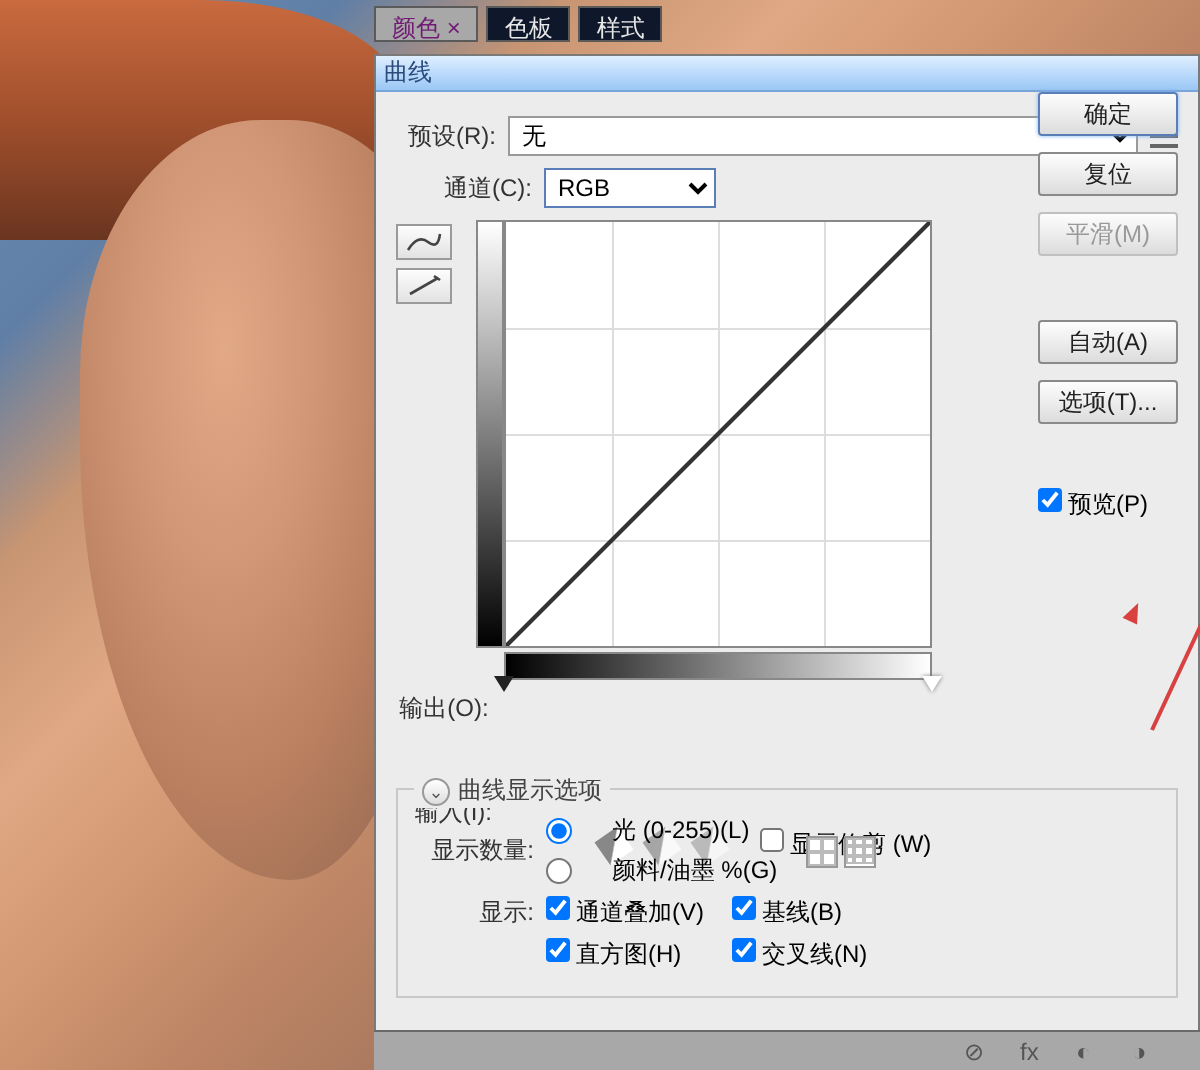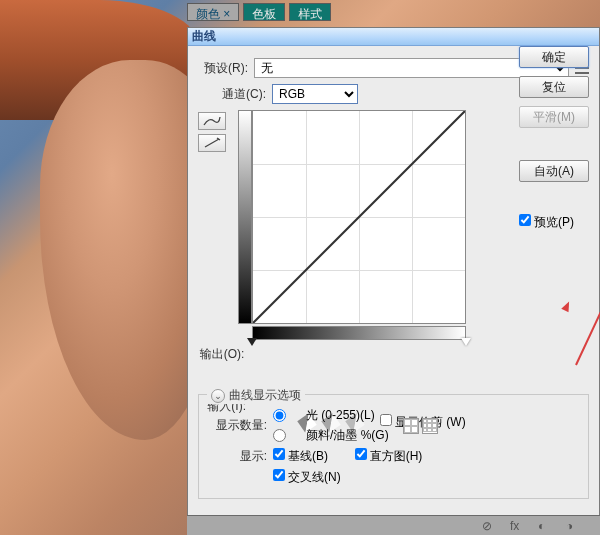--- a/index.html
+++ b/index.html
@@ -2,24 +2,24 @@
 <html><head>
 <meta charset="utf-8">
 <style>
 *{box-sizing:border-box;margin:0;padding:0;font-family:"Microsoft YaHei","SimSun",sans-serif;font-size:12px}
 body{width:600px;height:535px;background:#3a3a3a;position:relative;overflow:hidden}
 .photo-bg{position:absolute;left:0;top:0;width:600px;height:535px;background:linear-gradient(135deg,#6d8eb5 0%,#5f7fa6 15%,#c89572 25%,#e0a884 35%,#d19772 45%,#bc8464 55%,#a8785f 65%,#8f6b5a 75%,#7a5f52 85%,#5a4640 100%)}
 .face-shadow{position:absolute;left:40px;top:60px;width:180px;height:380px;background:radial-gradient(ellipse at 40% 30%,#e2a987 0%,#d09675 30%,#b97f5f 60%,#8c6350 100%);border-radius:60% 50% 50% 70%/40% 30% 60% 70%}
 .hair{position:absolute;left:0;top:0;width:200px;height:120px;background:linear-gradient(180deg,#c96a3f 0%,#a04f2c 50%,#6a3520 100%);border-radius:0 50% 30% 0/0 40% 20% 0}
 .close-icon{position:absolute;right:3px;top:27px;width:20px;height:18px;background:#c75050;color:#fff;text-align:center;line-height:18px;font-weight:bold;border:1px solid #a03030;cursor:pointer}
 .toptab-row{position:absolute;left:187px;top:3px;height:20px;display:flex;gap:4px}
-.toptab-row .ttab{background:#0f766e;color:#e8e8e8;padding:2px 8px;height:18px;border:1px solid #5a5a5a}
-.toptab-row .ttab.active{background:#a8a8a8;color:#0c4a6e}
+.toptab-row .ttab{background:#0f172a;color:#e8e8e8;padding:2px 8px;height:18px;border:1px solid #5a5a5a}
+.toptab-row .ttab.active{background:#a8a8a8;color:#701a75}
 .dialog{position:absolute;left:187px;top:27px;width:413px;height:508px;background:#ececec;border:1px solid #7a7a7a}
-.titlebar{height:18px;background:linear-gradient(180deg,#dfeefd 0%,#b5d7fb 60%,#9ac7f3 100%);border-bottom:1px solid #7aa5d9;display:flex;align-items:center;padding-left:4px;color:#2b4c7c;font-weight:700}
+.titlebar{height:18px;background:linear-gradient(180deg,#dfeefd 0%,#b5d7fb 60%,#9ac7f3 100%);border-bottom:1px solid #7aa5d9;display:flex;align-items:center;padding-left:4px;color:#2b4c7c;font-weight:400}
 .titlebar span{color:#2b4c7c}
 .body{padding:12px 10px 10px 10px;position:relative;height:349px}
 .row{display:flex;align-items:center;margin-bottom:6px}
 .lbl{width:50px;text-align:right;margin-right:6px;color:#333}
 select.preset{flex:1;height:20px;border:1px solid #9a9a9a;background:#fff;padding:0 2px}
 .icon-menu{width:14px;height:14px;margin-left:6px;display:flex;flex-direction:column;justify-content:space-between;padding:1px 0}
 .icon-menu div{height:2px;background:#666}
 .channel-sel{width:86px;height:20px;border:1px solid #5a7fb8;background:#fff;padding:0 2px}
 .tool-col{width:34px;margin-right:6px;margin-top:2px}
 .tool-col .tbox{width:28px;height:18px;border:1px solid #9a9a9a;background:linear-gradient(180deg,#fdfdfd,#e2e2e2);margin-bottom:4px;display:flex;align-items:center;justify-content:center}
@@ -194,40 +194,45 @@
               <div></div>
             </div>
         </div>
       </div>
 
       <div class="opt-row" style="align-items:flex-start">
         <div class="rlbl">显示:</div>
         <div class="chk-grid">
           <label class="chk">
               <input type="checkbox" checked="" style="">
+              <span>通道叠加(V)</span>
+            </label>
+          <label class="chk">
+              <input type="checkbox" checked="" style="">
               <span>基线(B)</span>
             </label>
           <label class="chk">
               <input type="checkbox" checked="" style="">
               <span>直方图(H)</span>
             </label>
           <label class="chk">
               <input type="checkbox" checked="" style="">
               <span>交叉线(N)</span>
             </label>
         </div>
       </div>
     </div>
 
     <div class="rbtn-col">
       <div class="winbtn def">确定</div>
       <div class="winbtn">复位</div>
       <div class="winbtn disabled">平滑(M)</div>
       <div class="gap"></div>
       <div class="winbtn">自动(A)</div>
+      <div class="winbtn">选项(T)...</div>
       <div class="gap"></div>
       <label class="chk">
           <input type="checkbox" checked="" style="">
           <span>预览(P)</span>
         </label>
     </div>
 
     <div class="arrow-pointer"></div>
     <div class="arrow-head"></div>
 

